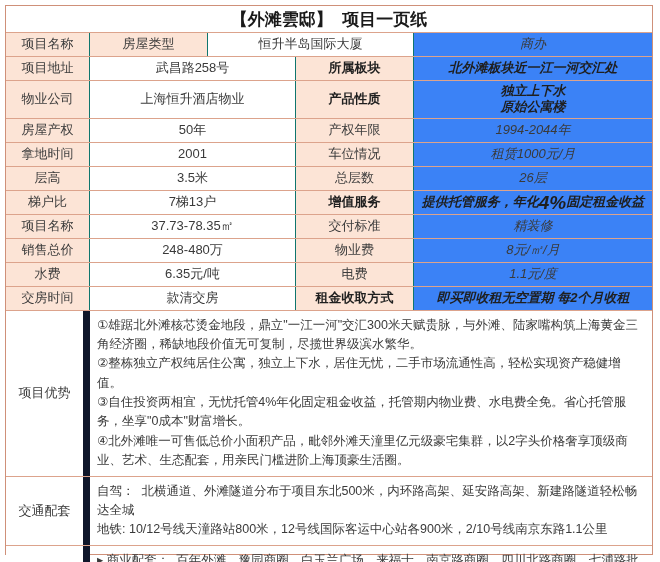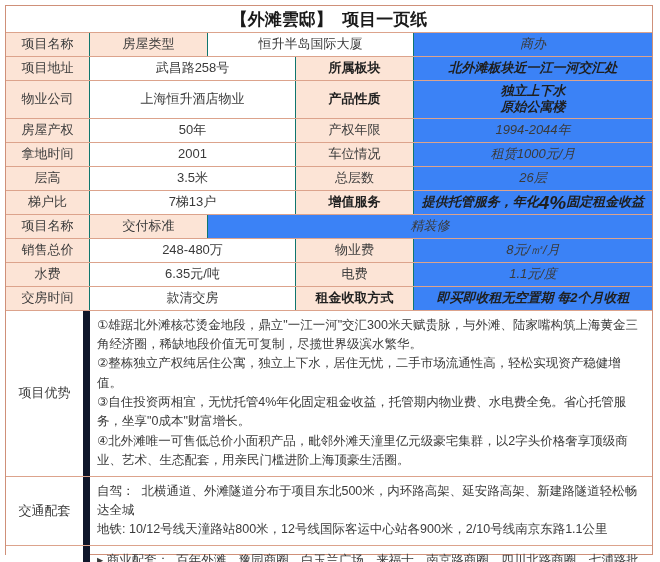--- a/index.html
+++ b/index.html
@@ -86,20 +86,21 @@
         <div class="cell v2">26层</div>
       </div>
       <div class="row bold-right">
         <div class="cell label">梯户比</div>
         <div class="cell v1">7梯13户</div>
         <div class="cell label l2">增值服务</div>
         <div class="cell v2"><span>提供托管服务，年化</span><span class="big4">4%</span><span>固定租金收益</span></div>
       </div>
       <div class="row">
         <div class="cell label">项目名称</div>
+        <div class="cell v1">37.73-78.35㎡</div>
         <div class="cell label l2">交付标准</div>
         <div class="cell v2">精装修</div>
       </div>
       <div class="row">
         <div class="cell label">销售总价</div>
         <div class="cell v1">248-480万</div>
         <div class="cell label l2">物业费</div>
         <div class="cell v2">8元/㎡/月</div>
       </div>
       <div class="row">

